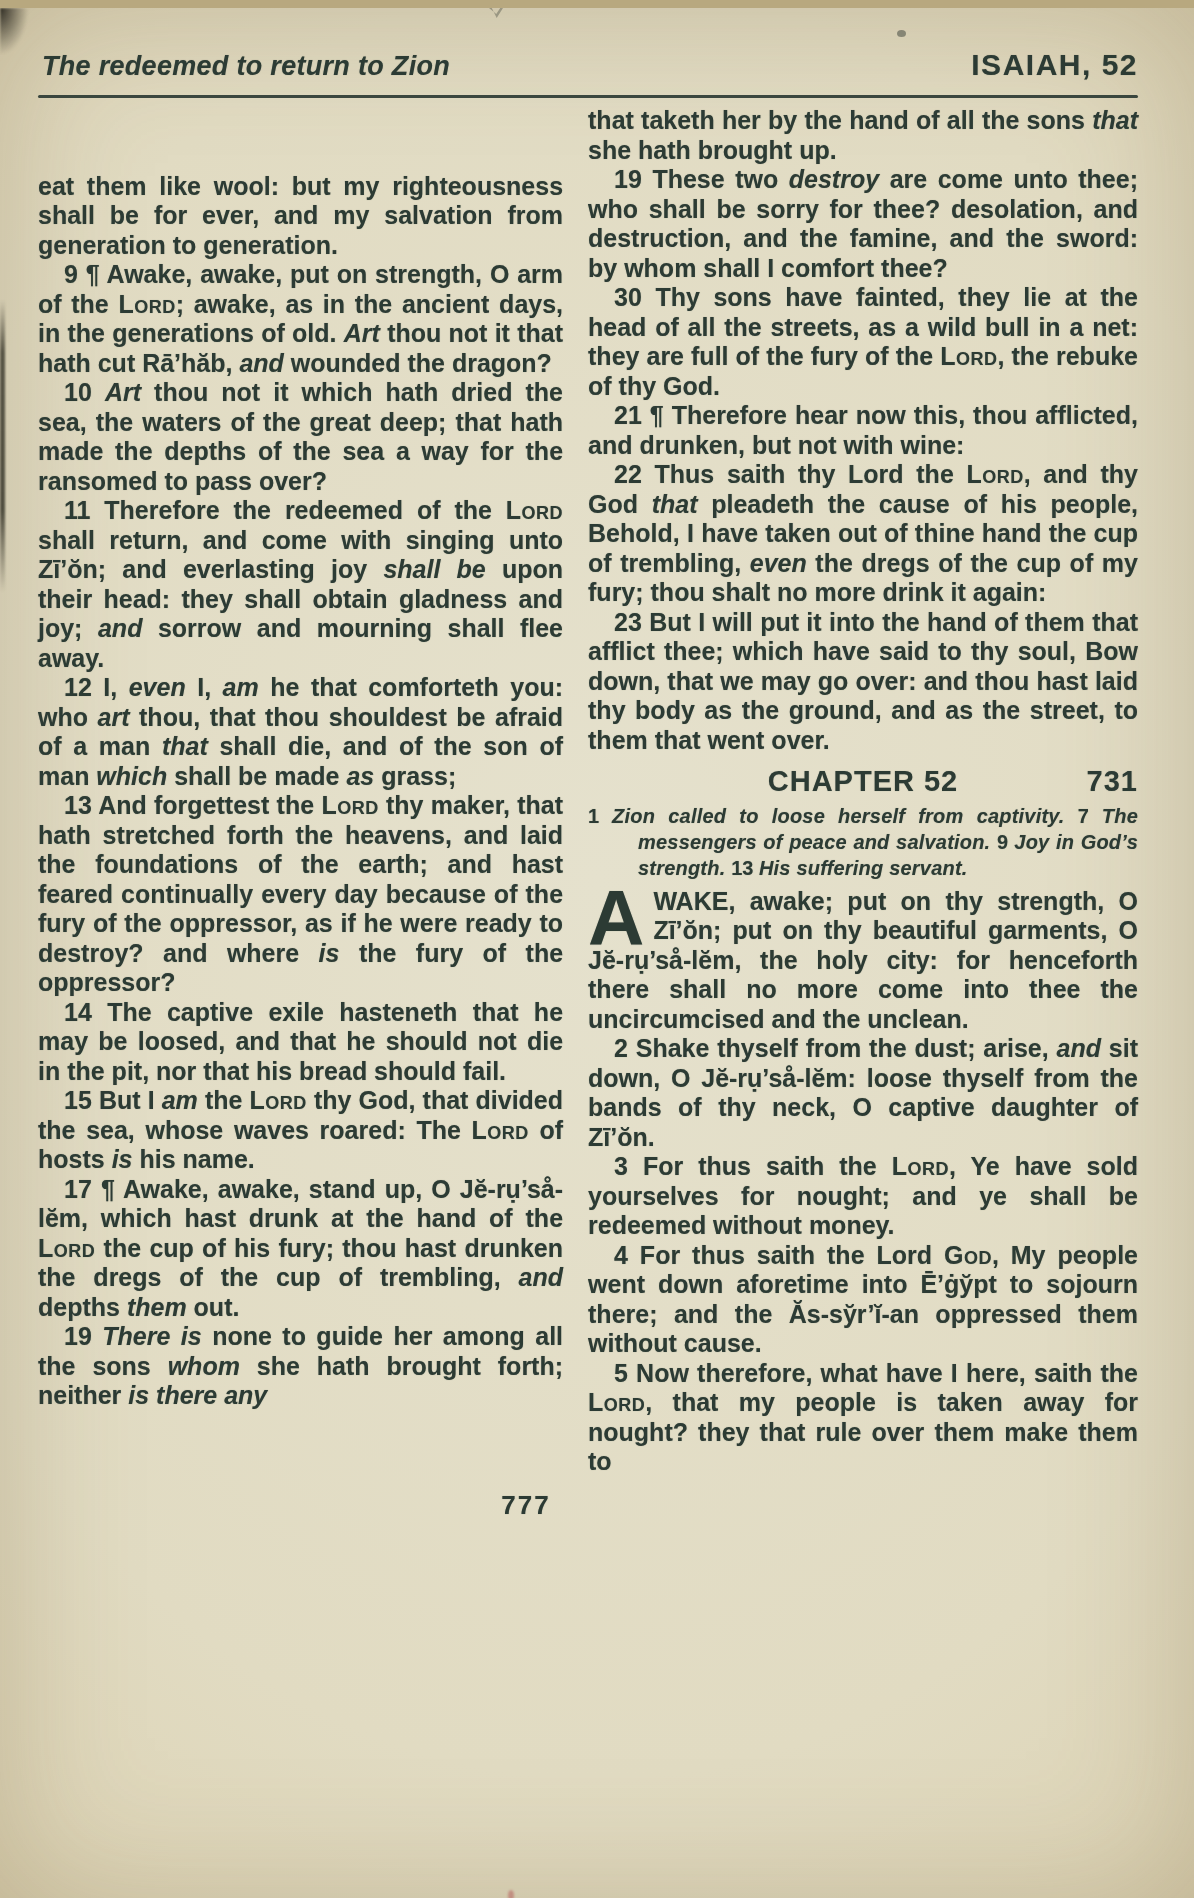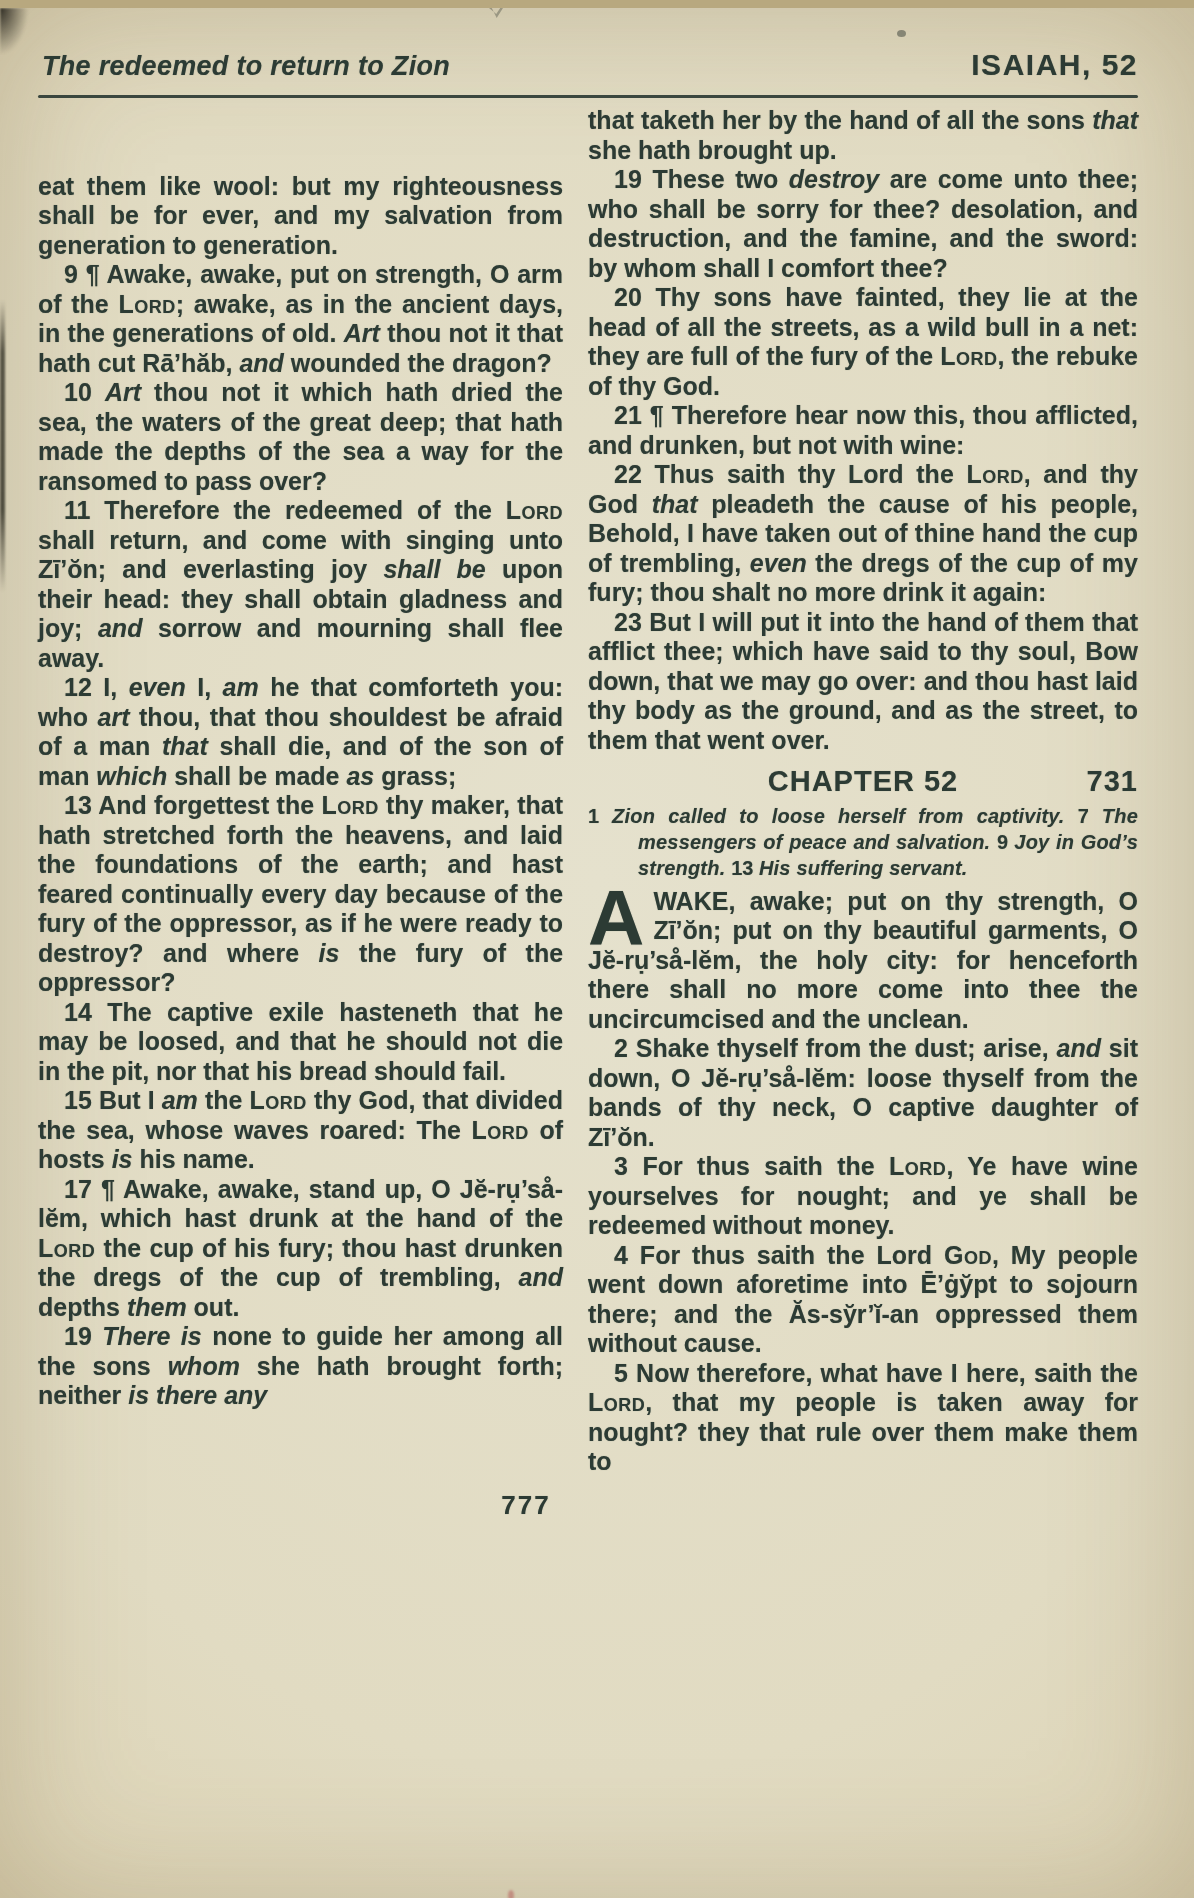--- a/index.html
+++ b/index.html
@@ -86,29 +86,29 @@
           <p class="verse"><span class="n">13 And forgettest the </span><span class="sc">Lord</span><span class="n"> thy maker, that hath stretched forth the heavens, and laid the foundations of the earth; and hast feared continually every day because of the fury of the oppressor, as if he were ready to destroy? and where </span><span class="i">is</span><span class="n"> the fury of the oppressor?</span></p>
           <p class="verse"><span class="n">14 The captive exile hasteneth that he may be loosed, and that he should not die in the pit, nor that his bread should fail.</span></p>
           <p class="verse"><span class="n">15 But I </span><span class="i">am</span><span class="n"> the </span><span class="sc">Lord</span><span class="n"> thy God, that divided the sea, whose waves roared: The </span><span class="sc">Lord</span><span class="n"> of hosts </span><span class="i">is</span><span class="n"> his name.</span></p>
           <p class="verse"><span class="n">17 ¶ Awake, awake, stand up, O Jĕ-rụ’så-lĕm, which hast drunk at the hand of the </span><span class="sc">Lord</span><span class="n"> the cup of his fury; thou hast drunken the dregs of the cup of trembling, </span><span class="i">and</span><span class="n"> depths </span><span class="i">them</span><span class="n"> out.</span></p>
           <p class="verse"><span class="n">19 </span><span class="i">There is</span><span class="n"> none to guide her among all the sons </span><span class="i">whom</span><span class="n"> she hath brought forth; neither </span><span class="i">is there any</span></p>
         </div>
       <div class="col-divider"></div>
       <div class="col col-right">
           <p class="verse noindent"><span class="n">that taketh her by the hand of all the sons </span><span class="i">that</span><span class="n"> she hath brought up.</span></p>
           <p class="verse"><span class="n">19 These two </span><span class="i">destroy</span><span class="n"> are come unto thee; who shall be sorry for thee? desolation, and destruction, and the famine, and the sword: by whom shall I comfort thee?</span></p>
-          <p class="verse"><span class="n">20 Thy sons have fainted, they lie at the head of all the streets, as a wild bull in a net: they are full of the fury of the </span><span class="sc">Lord</span><span class="n">, the rebuke of thy God.</span></p>
+          <p class="verse"><span class="n">30 Thy sons have fainted, they lie at the head of all the streets, as a wild bull in a net: they are full of the fury of the </span><span class="sc">Lord</span><span class="n">, the rebuke of thy God.</span></p>
           <p class="verse"><span class="n">21 ¶ Therefore hear now this, thou afflicted, and drunken, but not with wine:</span></p>
           <p class="verse"><span class="n">22 Thus saith thy Lord the </span><span class="sc">Lord</span><span class="n">, and thy God </span><span class="i">that</span><span class="n"> pleadeth the cause of his people, Behold, I have taken out of thine hand the cup of trembling, </span><span class="i">even</span><span class="n"> the dregs of the cup of my fury; thou shalt no more drink it again:</span></p>
           <p class="verse"><span class="n">23 But I will put it into the hand of them that afflict thee; which have said to thy soul, Bow down, that we may go over: and thou hast laid thy body as the ground, and as the street, to them that went over.</span></p>
           <div class="chapter-line"><span>CHAPTER 52</span><span class="chapter-side">731</span></div>
           <p class="summary"><span class="n">1 </span><span class="i">Zion called to loose herself from captivity. </span><span class="n">7 </span><span class="i">The messengers of peace and salvation. </span><span class="n">9 </span><span class="i">Joy in God’s strength. </span><span class="n">13 </span><span class="i">His suffering servant.</span></p>
           <p class="verse dropcap-para"><span class="cap">A</span><span class="n">WAKE, awake; put on thy strength, O Zī’ŏn; put on thy beautiful garments, O Jĕ-rụ’så-lĕm, the holy city: for henceforth there shall no more come into thee the uncircumcised and the unclean.</span></p>
           <p class="verse"><span class="n">2 Shake thyself from the dust; arise, </span><span class="i">and</span><span class="n"> sit down, O Jĕ-rụ’så-lĕm: loose thyself from the bands of thy neck, O captive daughter of Zī’ŏn.</span></p>
-          <p class="verse"><span class="n">3 For thus saith the </span><span class="sc">Lord</span><span class="n">, Ye have wine yourselves for nought; and ye shall be redeemed without money.</span></p>
+          <p class="verse"><span class="n">3 For thus saith the </span><span class="sc">Lord</span><span class="n">, Ye have sold yourselves for nought; and ye shall be redeemed without money.</span></p>
           <p class="verse"><span class="n">4 For thus saith the Lord </span><span class="sc">God</span><span class="n">, My people went down aforetime into Ē’ġy̆pt to sojourn there; and the Ăs-sy̆r’ĭ-an oppressed them without cause.</span></p>
           <p class="verse"><span class="n">5 Now therefore, what have I here, saith the </span><span class="sc">Lord</span><span class="n">, that my people is taken away for nought? they that rule over them make them to</span></p>
         </div>
     </div>
 
     <div class="page-number">777</div>
   </div>
 </div>
 
 </body></html>

